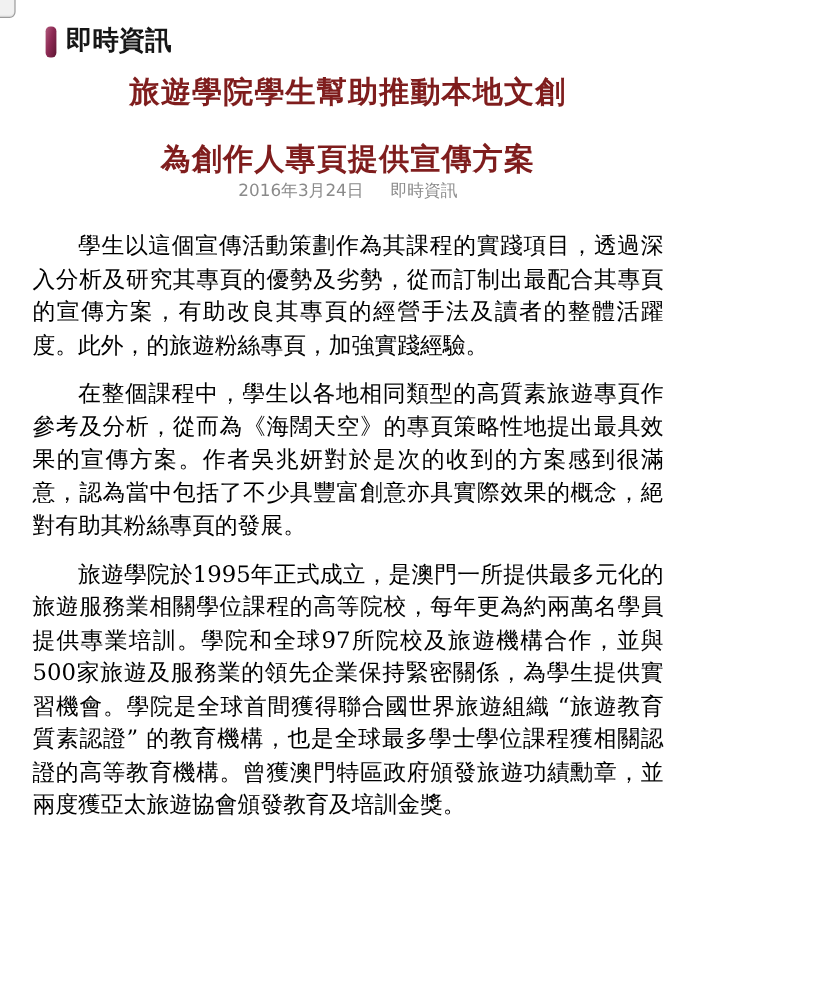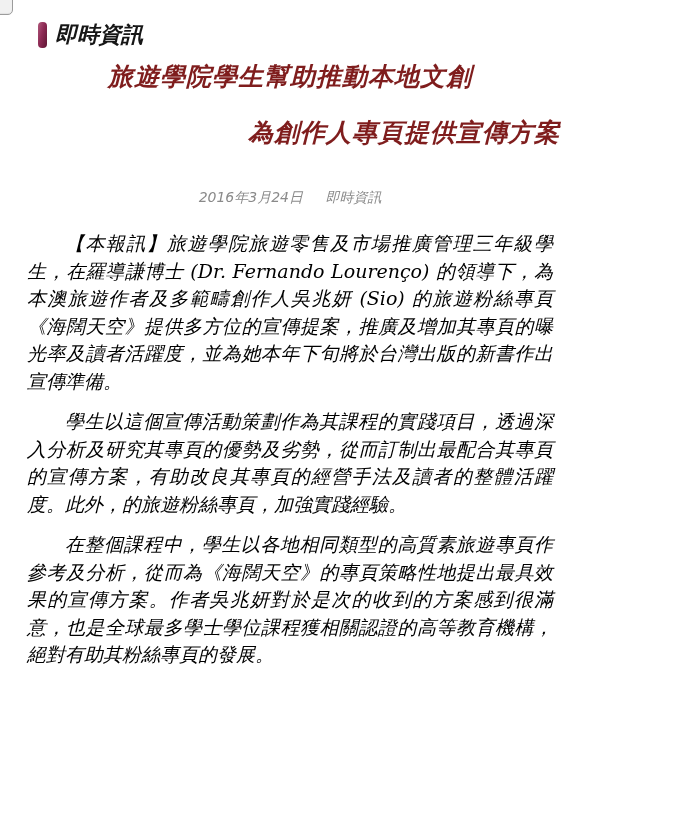--- a/index.html
+++ b/index.html
@@ -8,21 +8,20 @@
     background: #ffffff;
   }
   .page {
     position: relative;
     width: 580px;
     height: 840px;
     background: #ffffff;
     overflow: hidden;
     font-family: "DejaVu Serif", "Liberation Serif", serif;
     color: #000000;
-    font-style: italic;
   }
   
   .corner-fragment {
     position: absolute;
     top: -10px;
     left: -14px;
     width: 25px;
     height: 23px;
     background: #f1f1f1;
     border: 1px solid #9c9c9c;
@@ -53,23 +52,22 @@
   .article-title {
     text-align: center;
     font-family: "DejaVu Sans", "Liberation Sans", sans-serif;
     font-weight: bold;
     font-size: 25px;
     line-height: 34px;
     letter-spacing: 1px;
     color: #7f1d1d;
   }
   .title-line1 { margin: 12px 20px 0; }
-  .title-line2 { margin: 22px 20px 0; text-align: right; }
+  .title-line2 { margin: 22px 20px 0; }
   .dateline {
-    margin-top: 38px;
     text-align: center;
     font-family: "DejaVu Sans", "Liberation Sans", sans-serif;
     font-size: 14px;
     line-height: 18px;
     color: #8a8a8a;
   }
   .dateline .category {
     margin-left: 1.6em;
   }
   .article-body {
@@ -99,18 +97,18 @@
 
   <div class="article-title title-line1">旅遊學院學生幫助推動本地文創</div>
 
   <div class="article-title title-line2">為創作人專頁提供宣傳方案</div>
 
   <div class="dateline">
     <span class="date">2016年3月24日</span><span class="category">即時資訊</span>
   </div>
 
   <div class="article-body">
-    <p>【本報訊】旅遊學院旅遊零售及市場推廣管理三年級學生，在羅導謙博士 (Dr. Fernando Lourenço) 的領導下，為本澳旅遊作者及多範疇創作人吳兆妍 (Sio) 的旅遊粉絲專頁《海闊天空》提供多方位的宣傳提案，推廣及增加其專頁的曝光率及讀者活躍度，並為她本年下旬將於台灣出版的新書作出宣傳準備。</p>
     <p>學生以這個宣傳活動策劃作為其課程的實踐項目，透過深入分析及研究其專頁的優勢及劣勢，從而訂制出最配合其專頁的宣傳方案，有助改良其專頁的經營手法及讀者的整體活躍度。此外，的旅遊粉絲專頁，加強實踐經驗。</p>
-    <p>在整個課程中，學生以各地相同類型的高質素旅遊專頁作參考及分析，從而為《海闊天空》的專頁策略性地提出最具效果的宣傳方案。作者吳兆妍對於是次的收到的方案感到很滿意，也是全球最多學士學位課程獲相關認證的高等教育機構，絕對有助其粉絲專頁的發展。</p>
+    <p>在整個課程中，學生以各地相同類型的高質素旅遊專頁作參考及分析，從而為《海闊天空》的專頁策略性地提出最具效果的宣傳方案。作者吳兆妍對於是次的收到的方案感到很滿意，認為當中包括了不少具豐富創意亦具實際效果的概念，絕對有助其粉絲專頁的發展。</p>
+    <p>旅遊學院於1995年正式成立，是澳門一所提供最多元化的旅遊服務業相關學位課程的高等院校，每年更為約兩萬名學員提供專業培訓。學院和全球97所院校及旅遊機構合作，並與500家旅遊及服務業的領先企業保持緊密關係，為學生提供實習機會。學院是全球首間獲得聯合國世界旅遊組織 “旅遊教育質素認證” 的教育機構，也是全球最多學士學位課程獲相關認證的高等教育機構。曾獲澳門特區政府頒發旅遊功績勳章，並兩度獲亞太旅遊協會頒發教育及培訓金獎。</p>
   </div>
 
 </div>
 
 </body></html>

